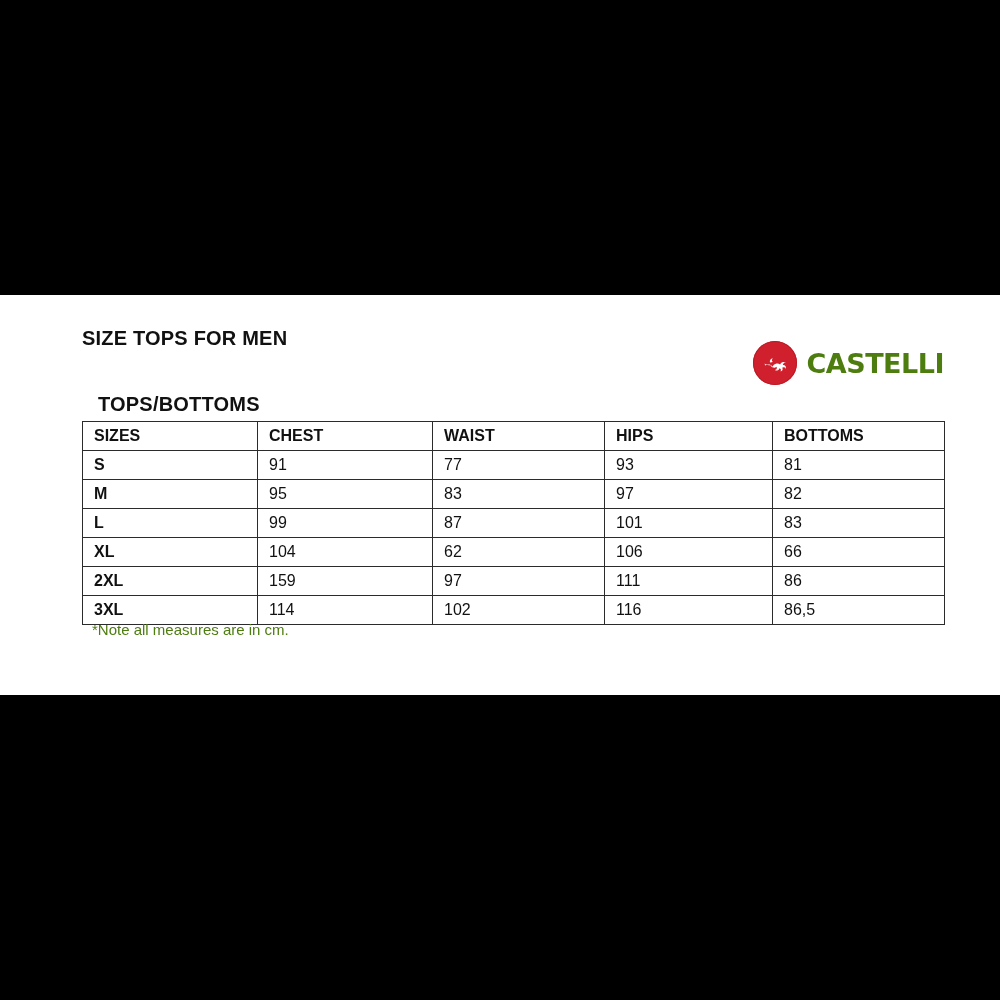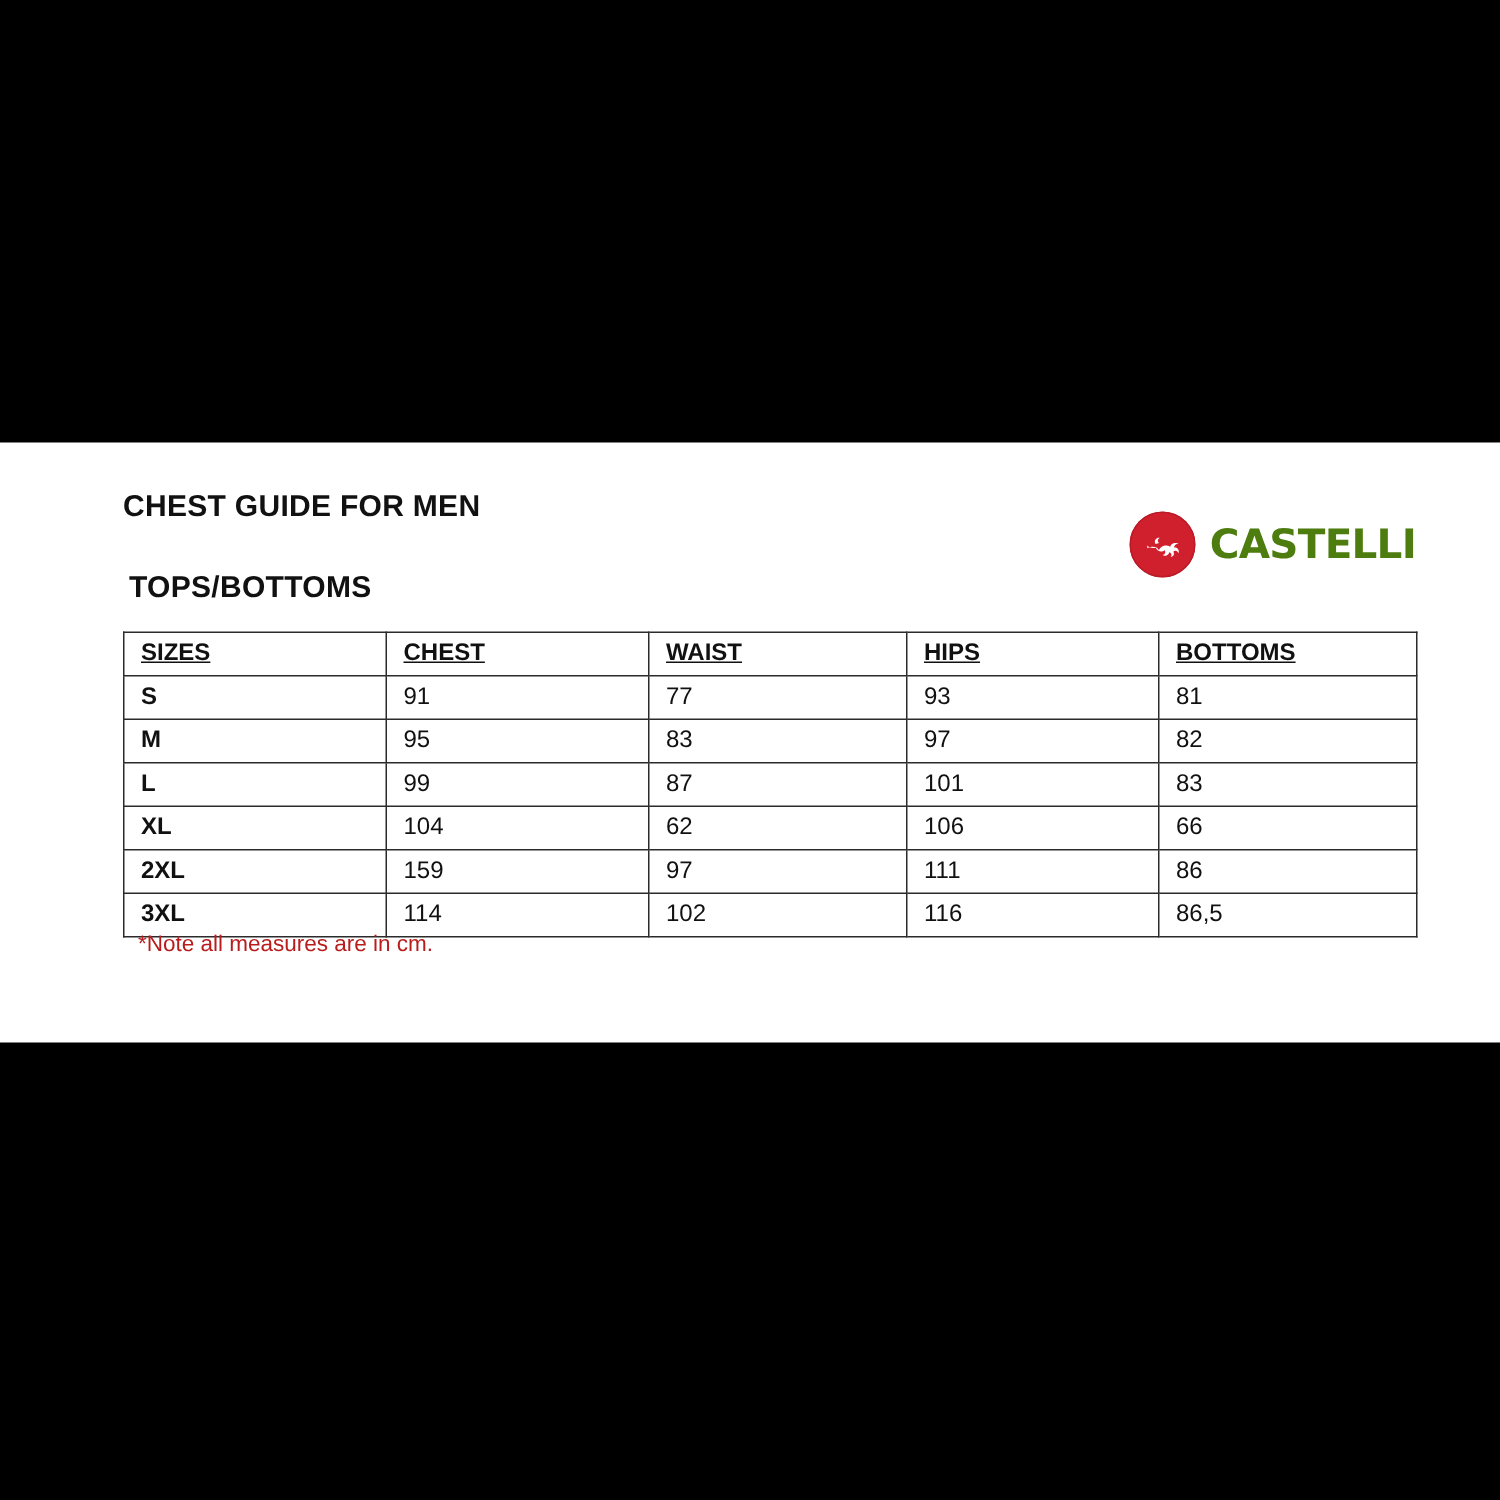--- a/index.html
+++ b/index.html
@@ -38,21 +38,21 @@
     color: #111111;
     letter-spacing: 0.2px;
     margin: 0;
     line-height: 1.1;
   }
   .title-sub {
     font-size: 20px;
     font-weight: bold;
     color: #111111;
     letter-spacing: 0.2px;
-    margin: 4px;
+    margin: 16px;
     padding-top: 28px;
     line-height: 1.1;
   }
   .brand {
     position: absolute;
     right: 56px;
     top: 46px;
     display: flex;
     align-items: center;
     gap: 10px;
@@ -90,46 +90,45 @@
     height: 28px;
     padding: 0 0 0 11px;
     font-size: 16px;
     color: #111111;
     text-align: left;
     vertical-align: middle;
     background: #ffffff;
   }
   table.size-table th {
     font-weight: bold;
-    text-decoration: underline;
   }
   table.size-table td.size-cell {
     font-weight: bold;
   }
   col.c0 { width: 175px; }
   col.c1 { width: 175px; }
   col.c2 { width: 172px; }
   col.c3 { width: 168px; }
   col.c4 { width: 172px; }
   .note {
     position: absolute;
     left: 92px;
     top: 326px;
     font-size: 15px;
-    color: #b91c1c;
+    color: #4d7c0f;
   }
 </style>
 </head>
 <body>
 
 <div class="page">
   <div class="sheet">
 
     <div class="title-block">
-      <div class="title-main">CHEST GUIDE FOR MEN</div>
+      <div class="title-main">SIZE TOPS FOR MEN</div>
       <div class="title-sub">TOPS/BOTTOMS</div>
     </div>
 
     <div class="brand">
       <div class="brand-mark">
         <svg width="34" height="34" viewBox="0 0 34 34" aria-hidden="true">
           <circle cx="17" cy="17" r="16.2" fill="#d0202e"></circle>
           <path d="M7 19.5c2.2-1.2 4.1-1.3 5.6-.6.9.4 1.5 1.1 2 1.9.6-1.5 1.7-2.6 3.3-3 1.6-.4 3-.1 4.2.7.4-1.1 1.2-1.9 2.3-2.3 1.3-.5 2.6-.3 3.8.4-.8-.2-1.6-.1-2.2.3-.8.5-1.2 1.3-1.2 2.2 1.1-.2 2 .2 2.6 1 .6.9.6 1.9.1 2.8-.1-.8-.5-1.3-1.2-1.6-.8-.3-1.5-.1-2.1.5.5.6.6 1.4.3 2.1-.4.9-1.2 1.4-2.1 1.4.5-.5.7-1.1.5-1.8-.2-.7-.7-1.1-1.4-1.3-.2 1-.8 1.7-1.7 2.1-1 .4-2 .3-2.8-.3.8-.1 1.4-.5 1.7-1.2.3-.7.2-1.4-.3-2-.9.8-2 1-3.2.7-1.3-.3-2.2-1.1-2.6-2.3-1.6.3-3.1.2-4.6-.6-.5-.3-.9-.6-1.3-1.1z" fill="#ffffff"></path>
           <path d="M12.3 16.6c-.6-1-.6-2 .1-2.9.6-.9 1.6-1.3 2.7-1.1-.7.3-1.1.8-1.2 1.5-.1.8.2 1.4.9 1.9l-2.5.6z" fill="#ffffff"></path>
         </svg>

